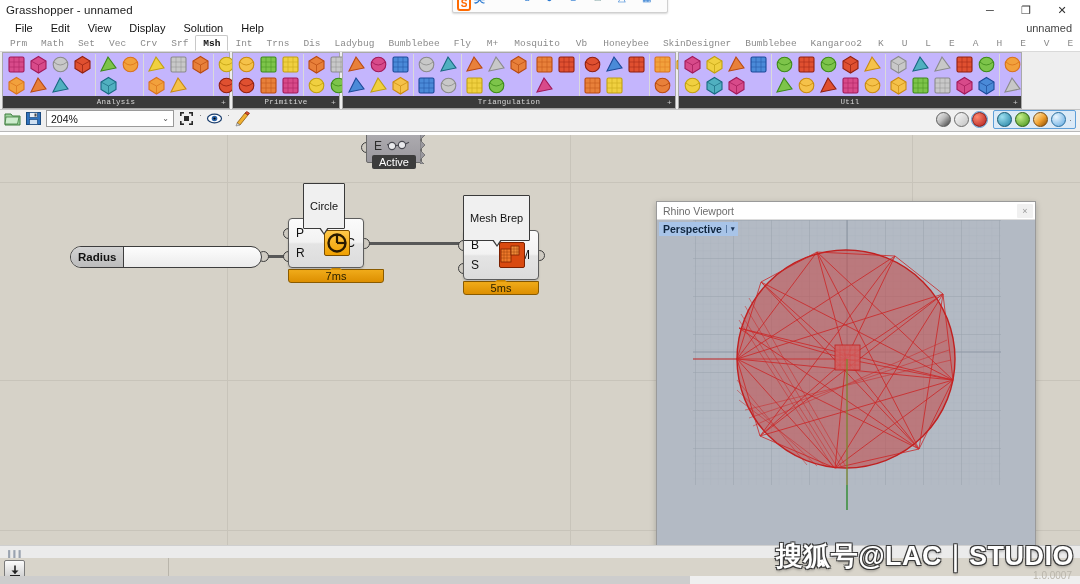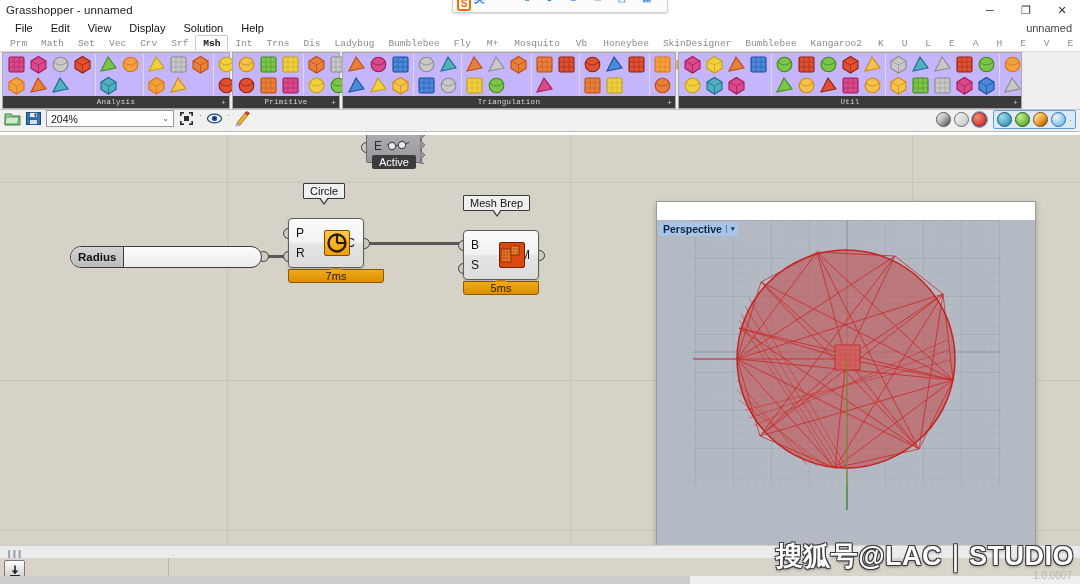--- a/index.html
+++ b/index.html
@@ -130,21 +130,21 @@
     position:absolute; left:0; top:135px; width:1080px; height:410px;
     background:#d6d2c8; overflow:hidden;
   }
   .grid-v, .grid-h { position:absolute; background:#c8c4ba; }
   .grid-v { width:1px; height:100%; top:0; }
   .grid-h { height:1px; width:100%; left:0; }
 
   
   .gh-label {
     position:absolute; background:#f0f0f0; border:1px solid #3a3a3a;
-    font-size:11px; color:#111; padding:1px 6px; white-space:nowrap;
+    font-size:11px; color:#111; padding:16px 6px; white-space:nowrap;
     border-radius:1px; z-index:6;
   }
   .gh-label .pointer {
     position:absolute; left:50%; margin-left:-5px; bottom:-7px;
     width:0; height:0; border-left:5px solid transparent;
     border-right:5px solid transparent; border-top:7px solid #3a3a3a;
   }
   .gh-label .pointer i {
     position:absolute; left:-4px; top:-8px; width:0; height:0;
     border-left:4px solid transparent; border-right:4px solid transparent;
@@ -960,20 +960,24 @@
     <span>5ms</span>
   </div>
 
   <div class="slider" style="left:70px; top:111px; width:192px;">
     <div class="name">Radius</div>
   </div>
   <span class="port-nub" style="left:258px; top:116px;"></span>
   <div class="wire" style="left:266px; top:120px; width:20px;"></div>
 
   <div class="rhino" style="left:656px; top:66px; width:380px; height:406px;">
+    <div class="rhino-title">
+      <span>Rhino Viewport</span>
+      <span class="x">×</span>
+    </div>
     <div class="vp">
       <svg width="378" height="386" viewBox="0 0 378 386" style="display:block;">
         <defs>
           <pattern id="gridSm" width="7.6" height="7.6" patternUnits="userSpaceOnUse">
             <path d="M7.6 0 L0 0 0 7.6" fill="none" stroke="#a6aeba" stroke-width="0.5"></path>
           </pattern>
           <pattern id="gridLg" width="38" height="38" patternUnits="userSpaceOnUse">
             <rect width="38" height="38" fill="url(#gridSm)"></rect>
             <path d="M38 0 L0 0 0 38" fill="none" stroke="#98a1ad" stroke-width="0.9"></path>
           </pattern>

